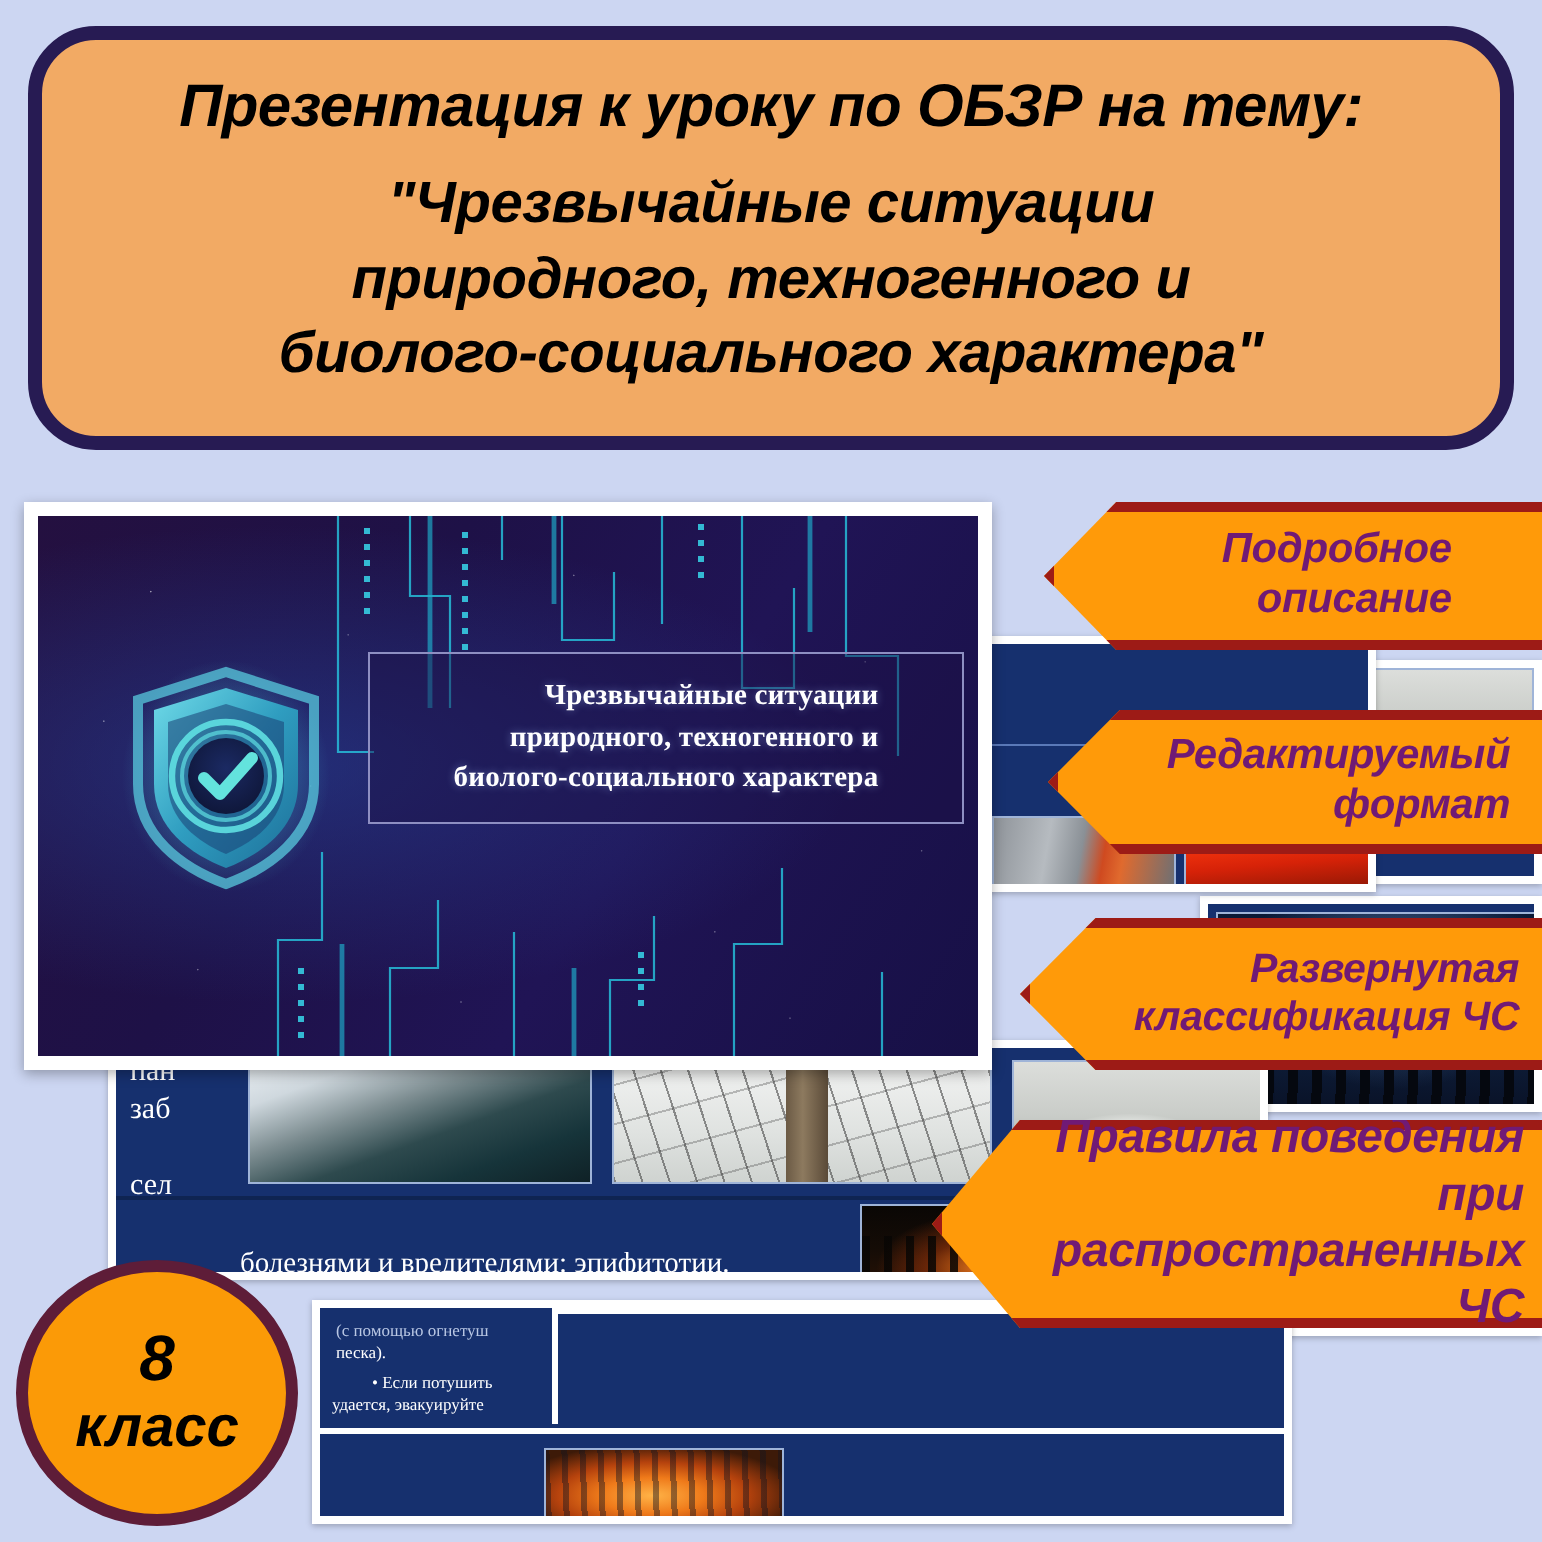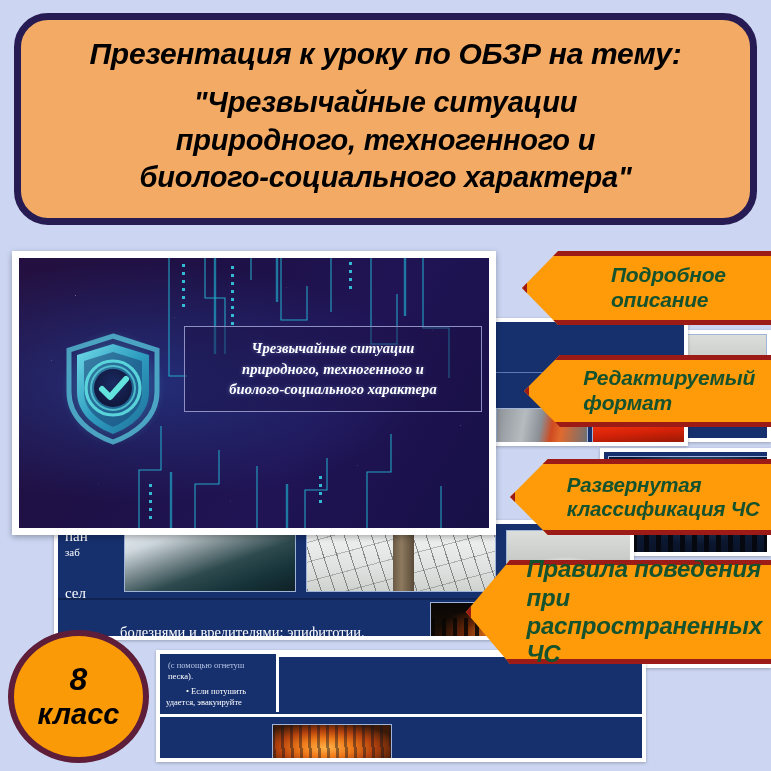--- a/index.html
+++ b/index.html
@@ -179,44 +179,44 @@
   }
   #mainslide .shield { position:absolute; left:42px; top:72px; width:104px; height:116px; }
   #mainslide .titlebox {
     position:absolute; left:165px; top:68px; width:298px; height:86px;
     border:1px solid #8e8fc2;
     background: rgba(28,18,72,.45);
     display:flex; align-items:center; justify-content:center;
   }
   #mainslide .titlebox .t {
     font-family:"Liberation Serif", serif;
-    font-weight:bold; font-style:italic;
-    color:#fff; font-size:14.5px; line-height:1.42; text-align:center;
+    font-weight:bold; 
+    color:#fff; font-size:14.5px; line-height:1.42; text-align:right;
     letter-spacing:.1px;
     text-shadow: 0 0 4px rgba(160,190,255,.45);
   }
 
   
   .banner {
     position: absolute;
     background: #ff9a09;
     border: 5px solid #9d1b16;
     z-index: 70;
     display: flex;
     align-items: center;
     justify-content: center;
     -webkit-clip-path: polygon(0% 50%, 14% 0%, 100% 0%, 100% 100%, 14% 100%);
     clip-path: polygon(0% 50%, 14% 0%, 100% 0%, 100% 100%, 14% 100%);
   }
   .banner .lbl {
     font-size: 21px;
     font-weight: bold;
     font-style: italic;
-    color: #14532d;
-    text-align: left;
+    color: #701a75;
+    text-align: right;
     line-height: 1.18;
     padding-left: 14%;
     letter-spacing: -0.2px;
   }
   #banner1 { left: 522px; top: 251px; width: 258px; height: 74px; }
   #banner2 { left: 524px; top: 355px; width: 256px; height: 72px; }
   #banner3 { left: 510px; top: 459px; width: 270px; height: 76px; }
   #banner3 .lbl { font-size: 20.5px; }
   #banner4 { left: 466px; top: 560px; width: 314px; height: 104px; }
   #banner4 .lbl { font-size: 24px; }
@@ -267,21 +267,21 @@
 
   <div class="deck-slide" style="left:560px; top:566px; width:211px; height:102px; z-index:8;">
     <div class="deck-inner">
       <div class="photo ph-dark" style="left:4px; top:4px; width:203px; height:94px;"></div>
     </div>
   </div>
 
   <div class="deck-slide" style="left:22px; top:520px; width:580px; height:120px; z-index:20;margin-left:32px;">
     <div class="deck-inner">
       <div class="txt" style="left:7px; top:3px; font-size:15px;">пан</div>
-      <div class="txt" style="left:7px; top:22px; font-size:11px;">заб</div>
+      <div class="txt" style="left:7px; top:22px; font-size:15px;">заб</div>
       <div class="txt" style="left:7px; top:60px; font-size:15px;">сел</div>
       <div class="txt" style="left:62px; top:99px; font-size:14.5px; white-space:nowrap;">болезнями и вредителями: эпифитотии.</div>
       <div style="position:absolute;left:0;top:74px;width:100%;height:2px;background:#0f2452;"></div>
       <div class="photo ph-ice" style="left:66px; top:6px; width:172px; height:62px;"></div>
       <div class="photo ph-wires" style="left:248px; top:6px; width:190px; height:62px;"></div>
       <div class="photo ph-snowroad" style="left:448px; top:6px; width:128px; height:62px;"></div>
       <div class="photo ph-fire" style="left:372px; top:78px; width:120px; height:42px;"></div>
     </div>
   </div>
 

